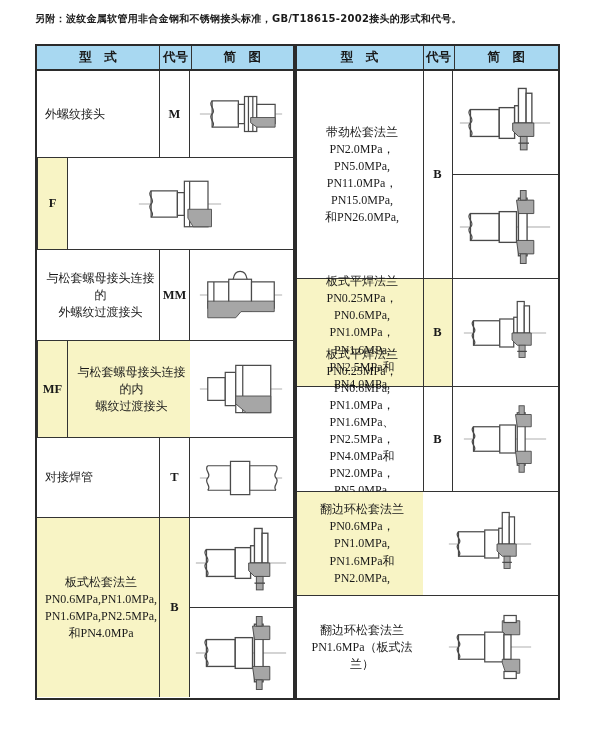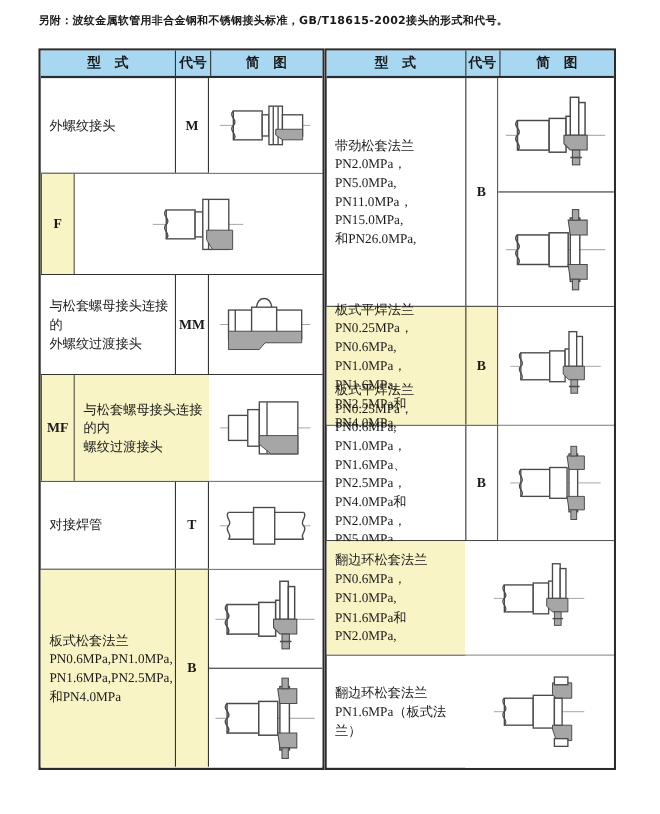--- a/index.html
+++ b/index.html
@@ -26,21 +26,21 @@
   }
   .th{
     display:flex;align-items:center;justify-content:center;
     font-size:12.5px;font-weight:600;
   }
   .row{display:flex;box-sizing:border-box;}
   .row + .row{border-top:1px solid #333;}
   .cell{box-sizing:border-box;}
   .c-type{width:122px;display:flex;align-items:center;
     padding:2px 3px 1px 8px;font-size:12px;line-height:1.42;
-    white-space:pre-line;}
+    white-space:pre-line;text-align:center;}
   .tbl-right .c-type{width:126px;}
   .c-code{width:31px;display:flex;align-items:center;justify-content:center;
     border-left:1px solid #333;border-right:1px solid #333;
     font-size:12.5px;font-weight:600;}
   .tbl-right .c-code{width:30px;}
   .c-diag{flex:1;display:flex;align-items:center;justify-content:center;
     background:#fff;flex-direction:column;}
   .hl{background:var(--hl-bg,#f8f4c5);}
   .diag{width:96px;height:70px;}
   .sub{flex:1;align-self:stretch;display:flex;align-items:center;justify-content:center;}

